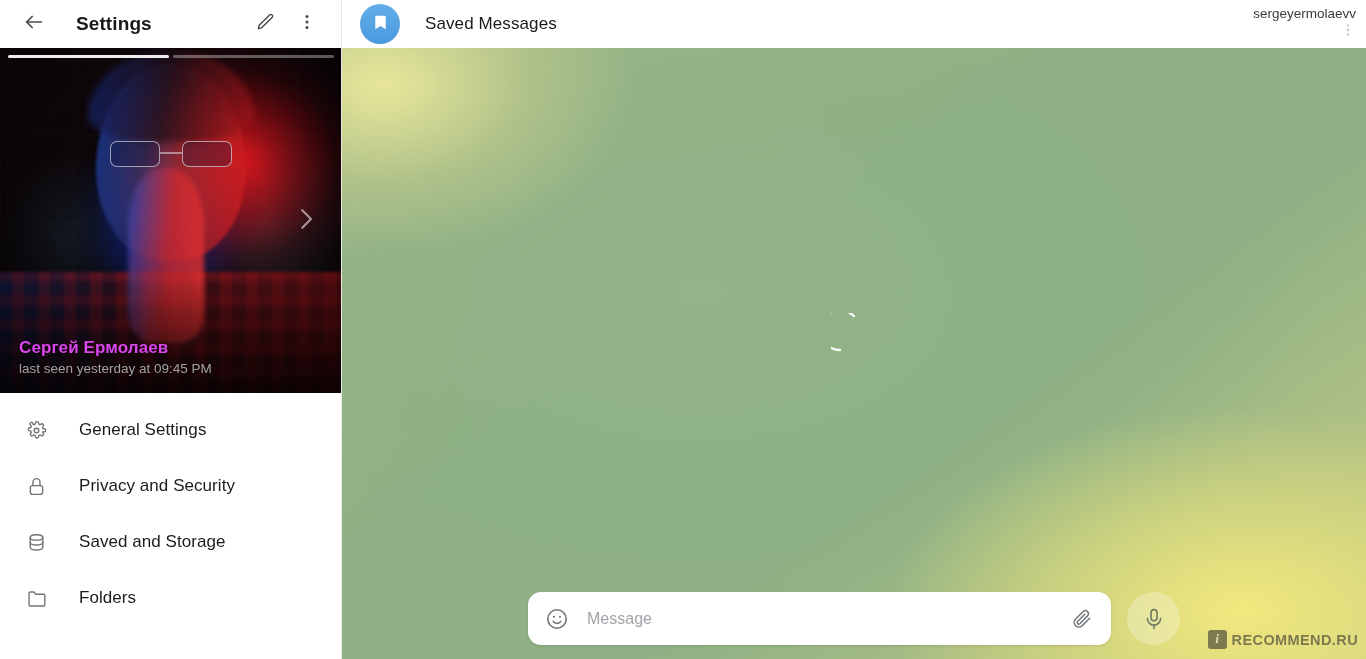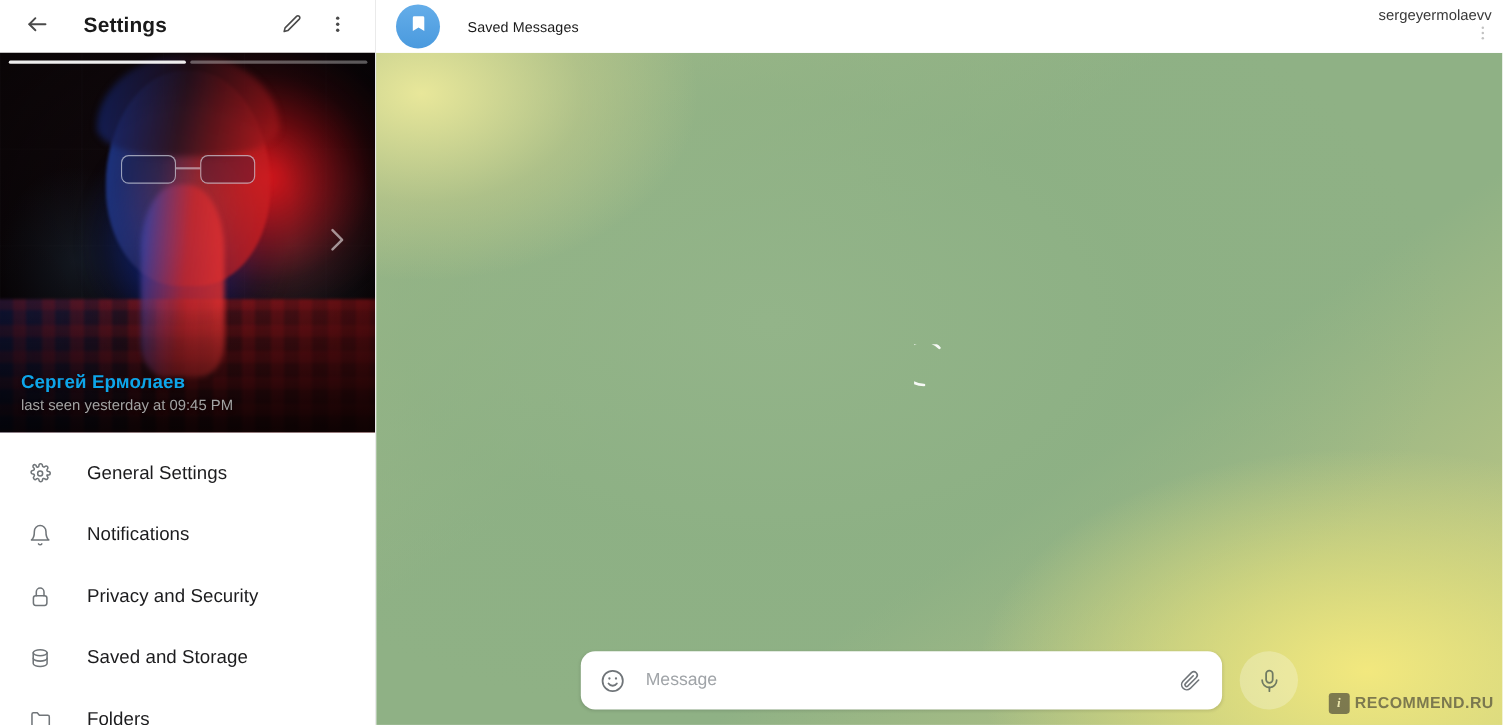--- a/index.html
+++ b/index.html
@@ -154,21 +154,21 @@
     transform:translateY(-50%);
     width:48px; height:48px;
     display:flex; align-items:center; justify-content:center;
     cursor:pointer; z-index:6;
   }
 
   .profile-info {
     position:absolute; left:19px; bottom:17px; z-index:6;
   }
   .profile-name {
-    font-size:17px; font-weight:700; color:#0ea5e9;
+    font-size:17px; font-weight:700; color:#d946ef;
     letter-spacing:0.1px; margin-bottom:3px;
     text-shadow:0 1px 3px rgba(0,0,0,0.65);
   }
   .profile-status {
     font-size:13.5px; color:#a3a3a3; font-weight:400;
     text-shadow:0 1px 3px rgba(0,0,0,0.6);
   }
 
   
   .settings-list { padding-top:9px; background:#fff; }
@@ -205,21 +205,21 @@
     flex:0 0 48px;
   }
   .saved-avatar {
     width:40px; height:40px; border-radius:50%;
     background:linear-gradient(180deg,#64ade9 0%,#4a9ade 100%);
     display:flex; align-items:center; justify-content:center;
     flex:0 0 40px; cursor:pointer;
   }
   .chat-title {
     margin-left:25px;
-    font-size:13px; font-weight:500; color:#1a1a1a;
+    font-size:17px; font-weight:500; color:#1a1a1a;
     letter-spacing:0.1px;
   }
   .chat-hdr-right {
     margin-left:auto;
     display:flex; flex-direction:column;
     align-items:flex-end;
     justify-content:center;
     height:48px;
     margin-right:-6px;
   }
@@ -386,29 +386,20 @@
       <div class="settings-row">
         <span class="row-icon">
           <svg width="21" height="21" viewBox="0 0 24 24" fill="none" stroke="currentColor" stroke-width="1.6" stroke-linecap="round" stroke-linejoin="round">
             <circle cx="12" cy="12" r="2.6"></circle>
             <path d="M19.2 13.3a1.5 1.5 0 0 0 .3 1.65l.05.05a1.8 1.8 0 1 1-2.55 2.55l-.05-.05a1.5 1.5 0 0 0-1.65-.3 1.5 1.5 0 0 0-.9 1.37v.14a1.8 1.8 0 1 1-3.6 0v-.07a1.5 1.5 0 0 0-.98-1.37 1.5 1.5 0 0 0-1.65.3l-.05.05a1.8 1.8 0 1 1-2.55-2.55l.05-.05a1.5 1.5 0 0 0 .3-1.65 1.5 1.5 0 0 0-1.37-.9h-.14a1.8 1.8 0 1 1 0-3.6h.07a1.5 1.5 0 0 0 1.37-.98 1.5 1.5 0 0 0-.3-1.65l-.05-.05A1.8 1.8 0 1 1 8.07 4.8l.05.05a1.5 1.5 0 0 0 1.65.3h.07a1.5 1.5 0 0 0 .9-1.37v-.14a1.8 1.8 0 1 1 3.6 0v.07a1.5 1.5 0 0 0 .9 1.37 1.5 1.5 0 0 0 1.65-.3l.05-.05a1.8 1.8 0 1 1 2.55 2.55l-.05.05a1.5 1.5 0 0 0-.3 1.65v.07a1.5 1.5 0 0 0 1.37.9h.14a1.8 1.8 0 1 1 0 3.6h-.07a1.5 1.5 0 0 0-1.37.9z"></path>
           </svg>
         </span>
         <span class="row-label">General Settings</span>
       </div>
 
-      <div class="settings-row">
-        <span class="row-icon">
-          <svg width="21" height="21" viewBox="0 0 24 24" fill="none" stroke="currentColor" stroke-width="1.6" stroke-linecap="round" stroke-linejoin="round">
-            <path d="M18 8a6 6 0 1 0-12 0c0 7-3 9-3 9h18s-3-2-3-9"></path>
-            <path d="M13.73 21a2 2 0 0 1-3.46 0"></path>
-          </svg>
-        </span>
-        <span class="row-label">Notifications</span>
-      </div>
 
       <div class="settings-row">
         <span class="row-icon">
           <svg width="21" height="21" viewBox="0 0 24 24" fill="none" stroke="currentColor" stroke-width="1.6" stroke-linecap="round" stroke-linejoin="round">
             <rect x="5" y="11" width="14" height="10" rx="2.4"></rect>
             <path d="M8 11V7a4 4 0 0 1 8 0v4"></path>
           </svg>
         </span>
         <span class="row-label">Privacy and Security</span>
       </div>

